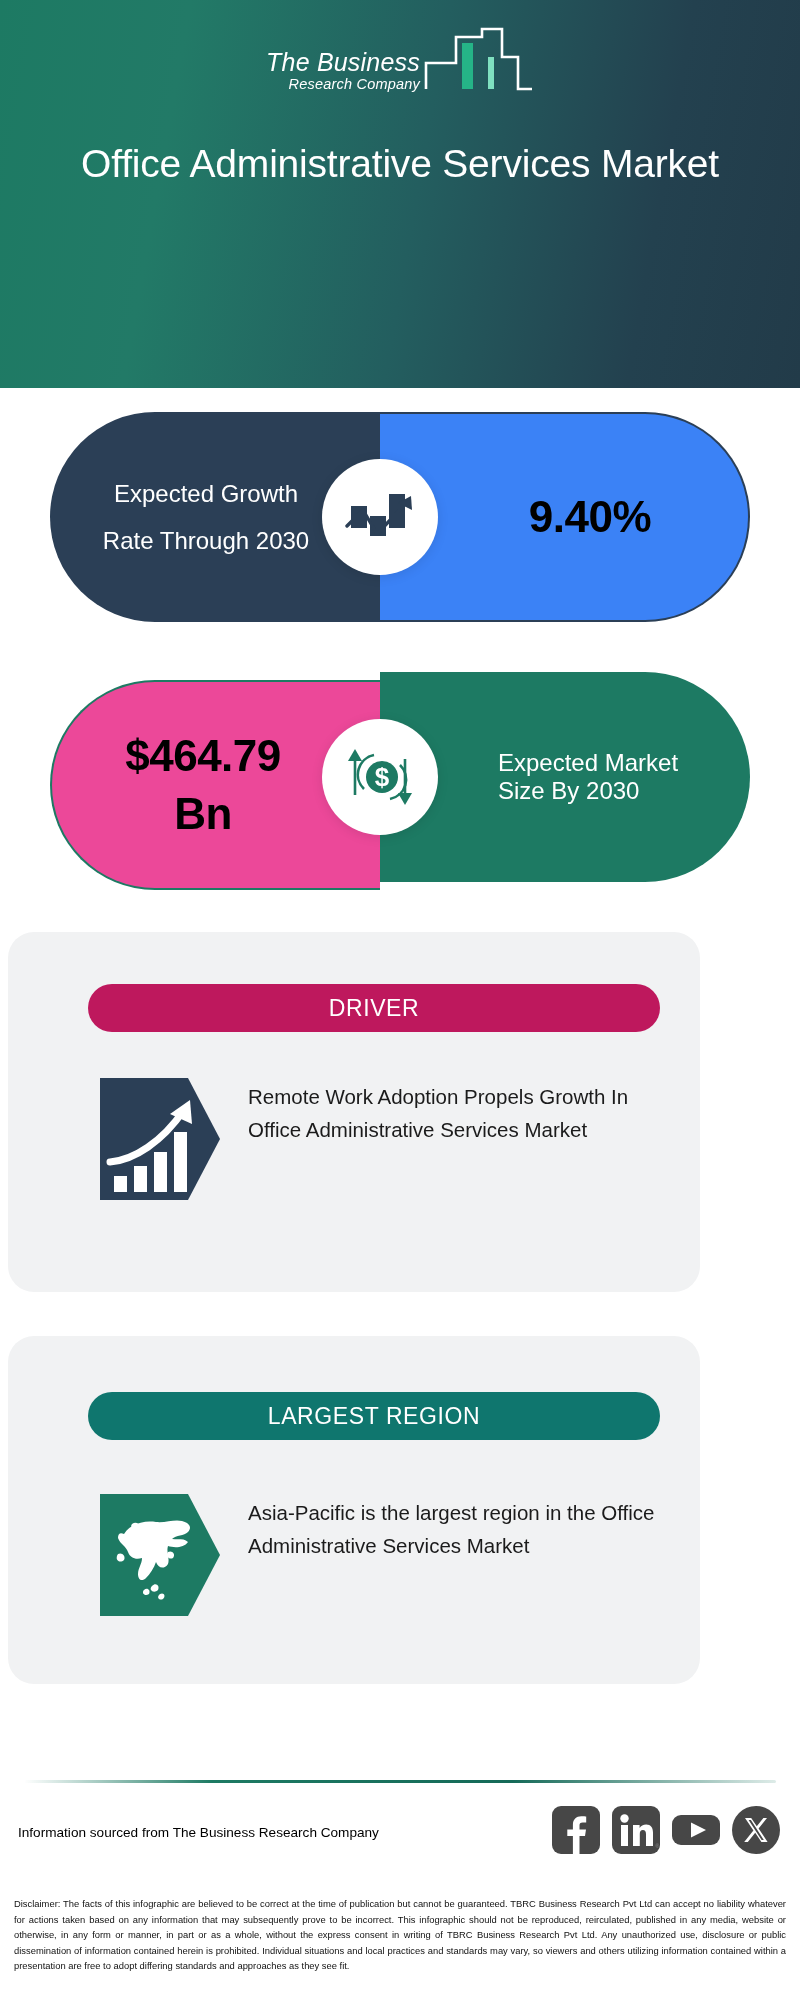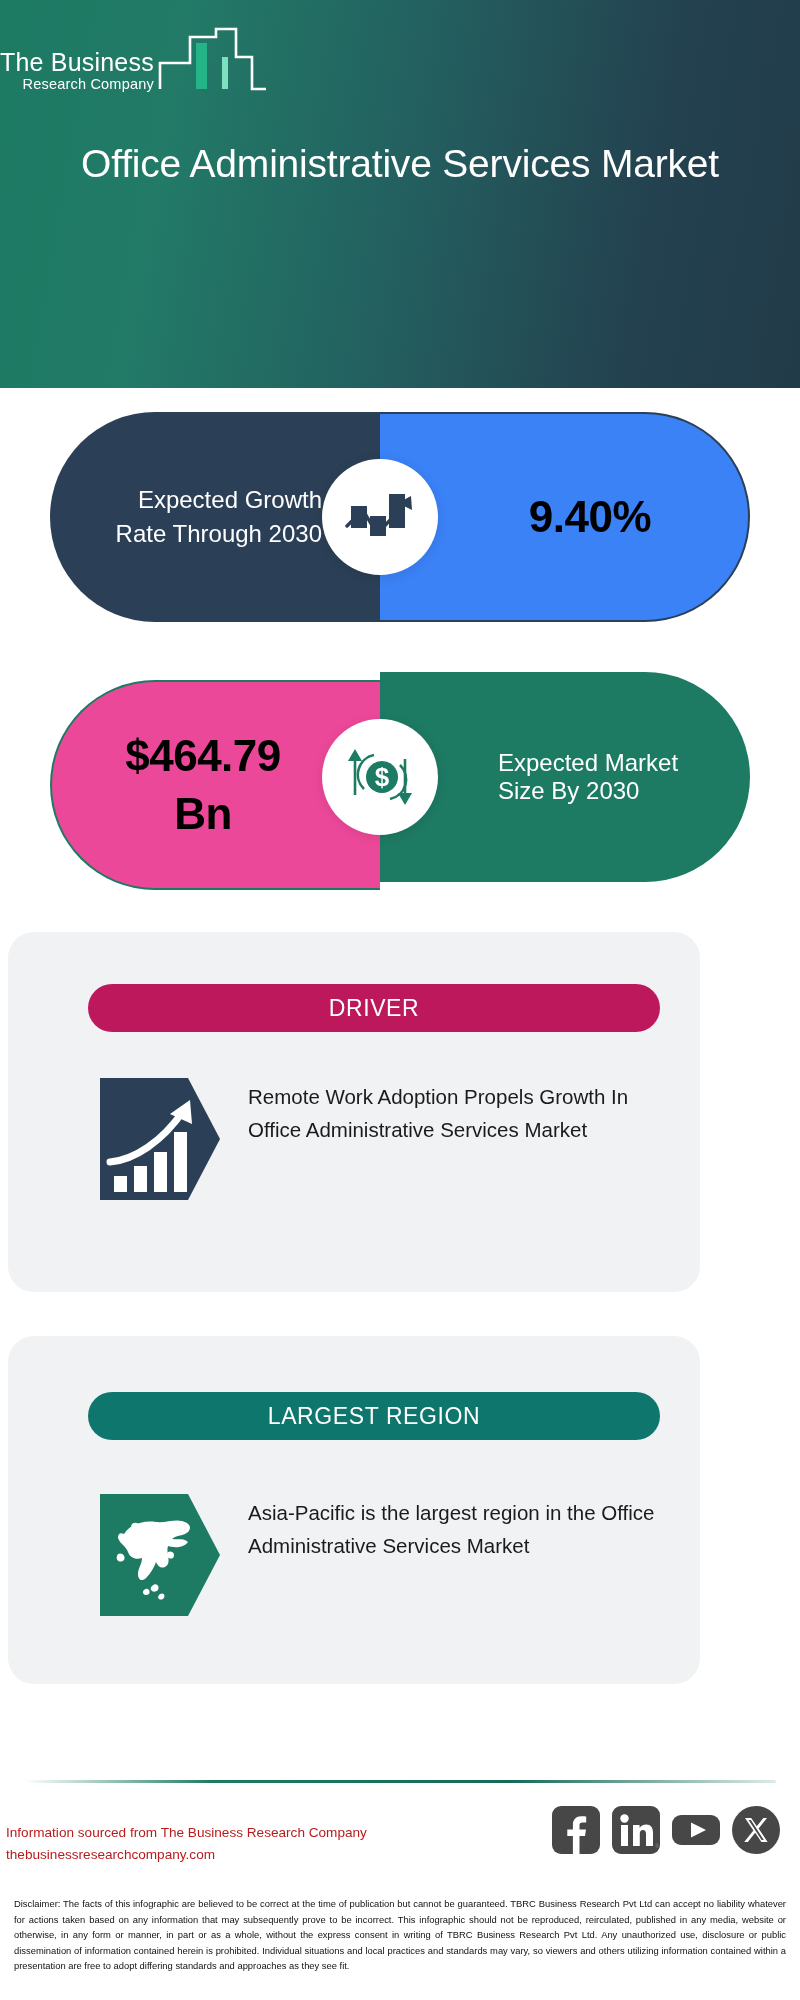--- a/index.html
+++ b/index.html
@@ -12,21 +12,21 @@
   }
   .page { position: relative; width: 800px; height: 2000px; background: #ffffff; }
 
   
   .header {
     position: absolute; left: 0; top: 0; width: 800px; height: 388px;
     background: linear-gradient(100deg, #1d7a63 0%, #227a67 22%, #235e5f 52%, #23414f 80%, #223b49 100%);
   }
   .logo-wrap {
     position: absolute; left: 0; top: 20px; width: 800px; height: 85px;
-    display: flex; align-items: center; justify-content: flex-start;
+    display: flex; align-items: center; justify-content: center; font-style: italic;
   }
   .logo { display: flex; align-items: flex-end; gap: 0px; }
   .logo-text { display: flex; flex-direction: column; align-items: flex-end; padding-bottom: 10px; }
   .logo-line1 {
     color: #ffffff; font-size: 25px; letter-spacing: .2px; line-height: 27px;
     font-weight: 400; white-space: nowrap;
   }
   .logo-line2 {
     color: #ffffff; font-size: 14.5px; letter-spacing: .2px; line-height: 17px;
     font-weight: 400; white-space: nowrap;
@@ -45,21 +45,21 @@
   .card-growth { top: 412px; }
   .card-size { top: 672px; }
 
   
   .growth-left {
     position: absolute; left: 0; top: 0; width: 330px; height: 210px;
     background: #2b3f56; border-radius: 105px 0 0 105px;
     display: flex; align-items: center; justify-content: center;
   }
   .growth-left-label {
-    color: #ffffff; font-size: 24px; line-height: 34px; text-align: right;
+    color: #ffffff; font-size: 24px; line-height: 47px; text-align: center;
     width: 250px; padding-right: 18px;
   }
   .growth-right {
     position: absolute; left: 330px; top: 0; width: 370px; height: 210px;
     background: #3b82f6; border: 2px solid #2b3f56; border-left: none;
     border-radius: 0 105px 105px 0;
     display: flex; align-items: center; justify-content: center;
   }
   .growth-value {
     color: #000000; font-size: 44px; font-weight: bold; letter-spacing: -.5px;
@@ -124,22 +124,22 @@
     color: #1b1b1b; font-size: 20.5px; line-height: 33px; width: 430px; padding-top: 2px;
   }
 
   
   .divider {
     position: absolute; left: 24px; top: 1780px; width: 752px; height: 3px;
     background: linear-gradient(90deg, rgba(29,122,99,0) 0%, #1d7a63 25%, #156a58 65%, rgba(29,122,99,.15) 100%);
     border-radius: 2px;
   }
   .footer-source {
-    position: absolute; left: 6px; top: 1822px; width: 470px;
-    color: #b91c1c; font-size: 13.6px; line-height: 22px;
+    position: absolute; left: 18px; top: 1822px; width: 470px;
+    color: #000000; font-size: 13.6px; line-height: 22px;
   }
   .social-row {
     position: absolute; right: 20px; top: 1806px; display: flex; gap: 12px; align-items: center;
   }
   .social-btn { width: 48px; height: 48px; }
 
   .disclaimer {
     position: absolute; left: 14px; top: 1896px; width: 772px;
     color: #111111; font-size: 9.4px; line-height: 15.6px; text-align: justify;
   }
@@ -253,21 +253,20 @@
         </svg>
       </span>
       <div class="panel-text">Asia-Pacific is the largest region in the Office Administrative Services Market</div>
     </div>
   </div>
 
   <div class="divider"></div>
 
   <div class="footer-source">
     <div>Information sourced from The Business Research Company</div>
-    <div>thebusinessresearchcompany.com</div>
   </div>
 
   <div class="social-row">
     <span class="social-btn">
       <svg width="48" height="48" viewBox="0 0 48 48">
         <rect x="0" y="0" width="48" height="48" rx="9" fill="#474747"></rect>
         <path d="M27.5 48 V30 H33 L34 23.5 H27.5 V19.5 C27.5 17.6 28.1 16.4 30.8 16.4 H34.2 V10.6
                  C33.6 10.5 31.6 10.3 29.2 10.3 C24.3 10.3 20.9 13.3 20.9 18.8 V23.5 H15.3 V30 H20.9 V48 Z" fill="#ffffff"></path>
       </svg>
     </span>

